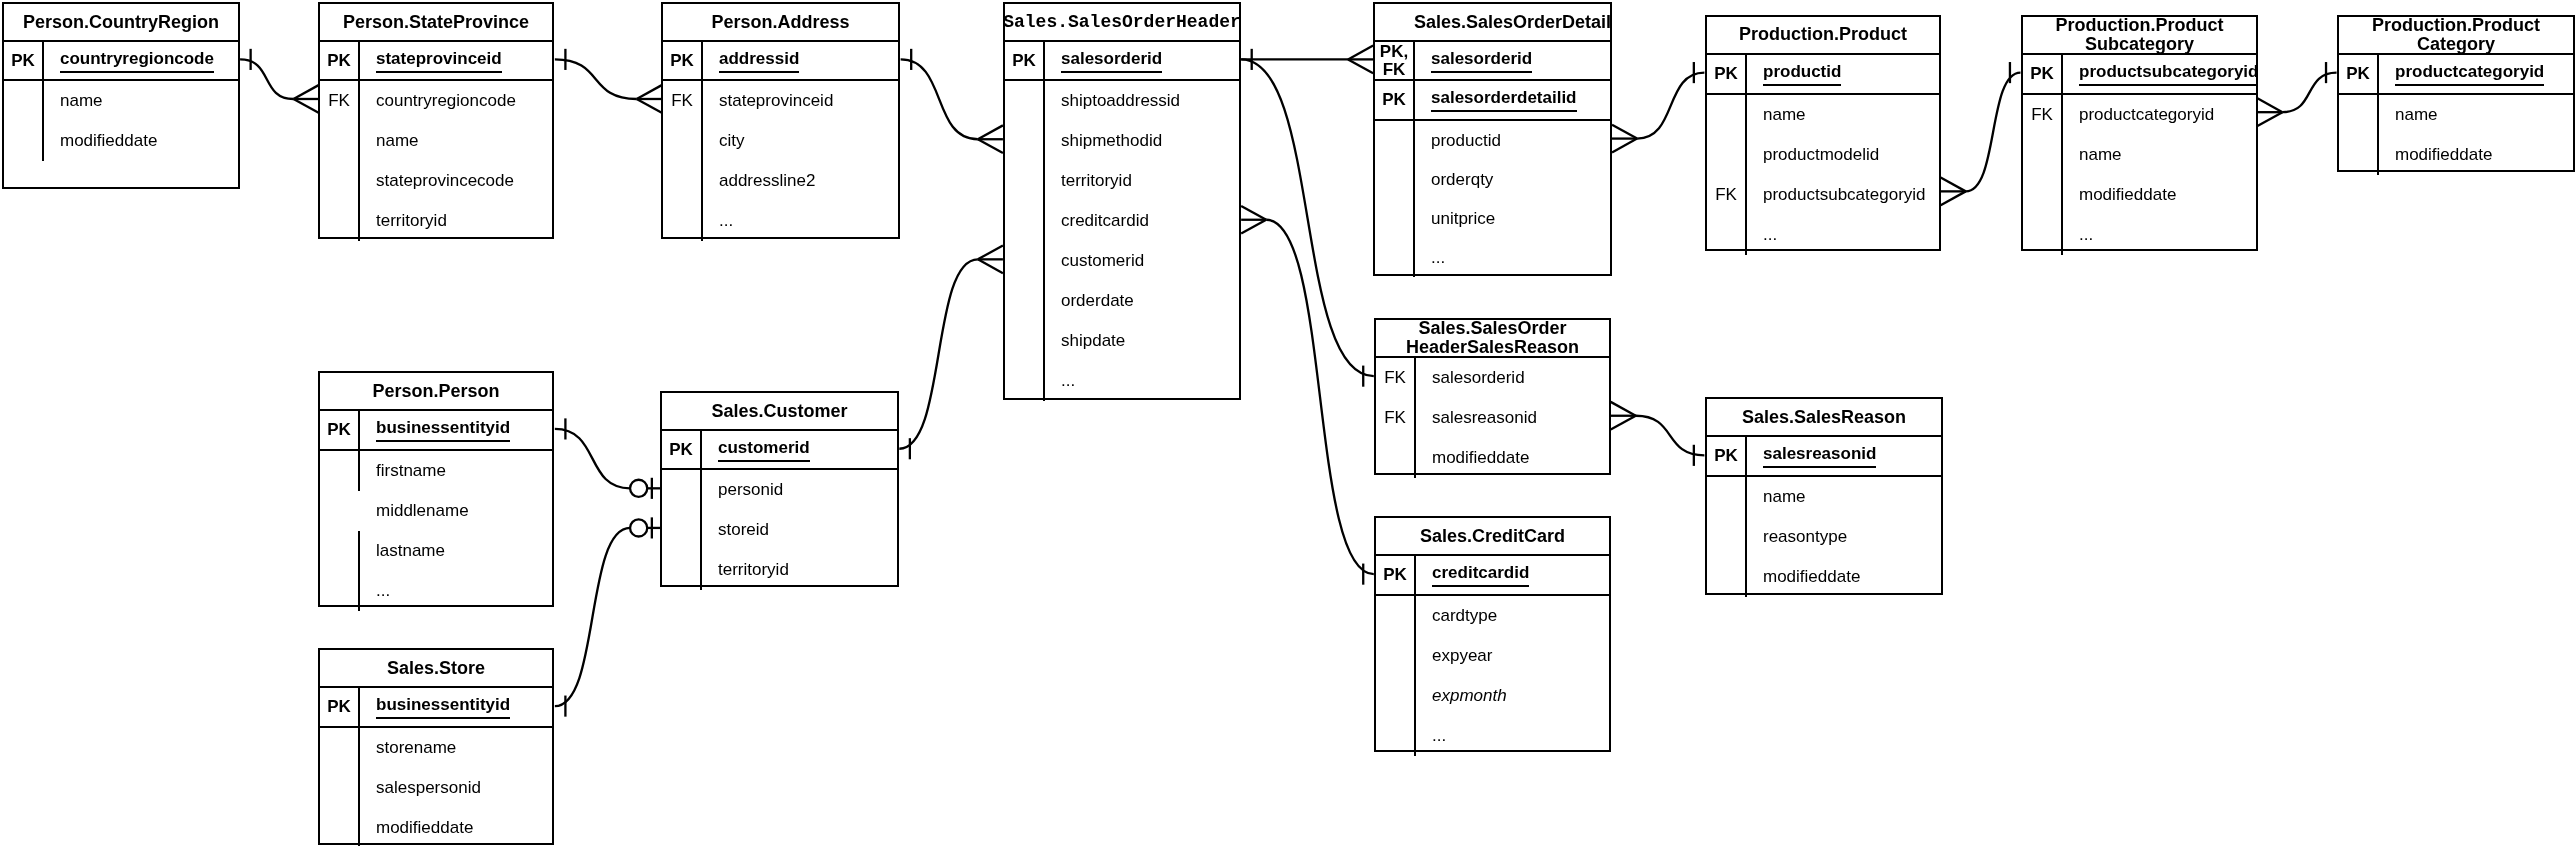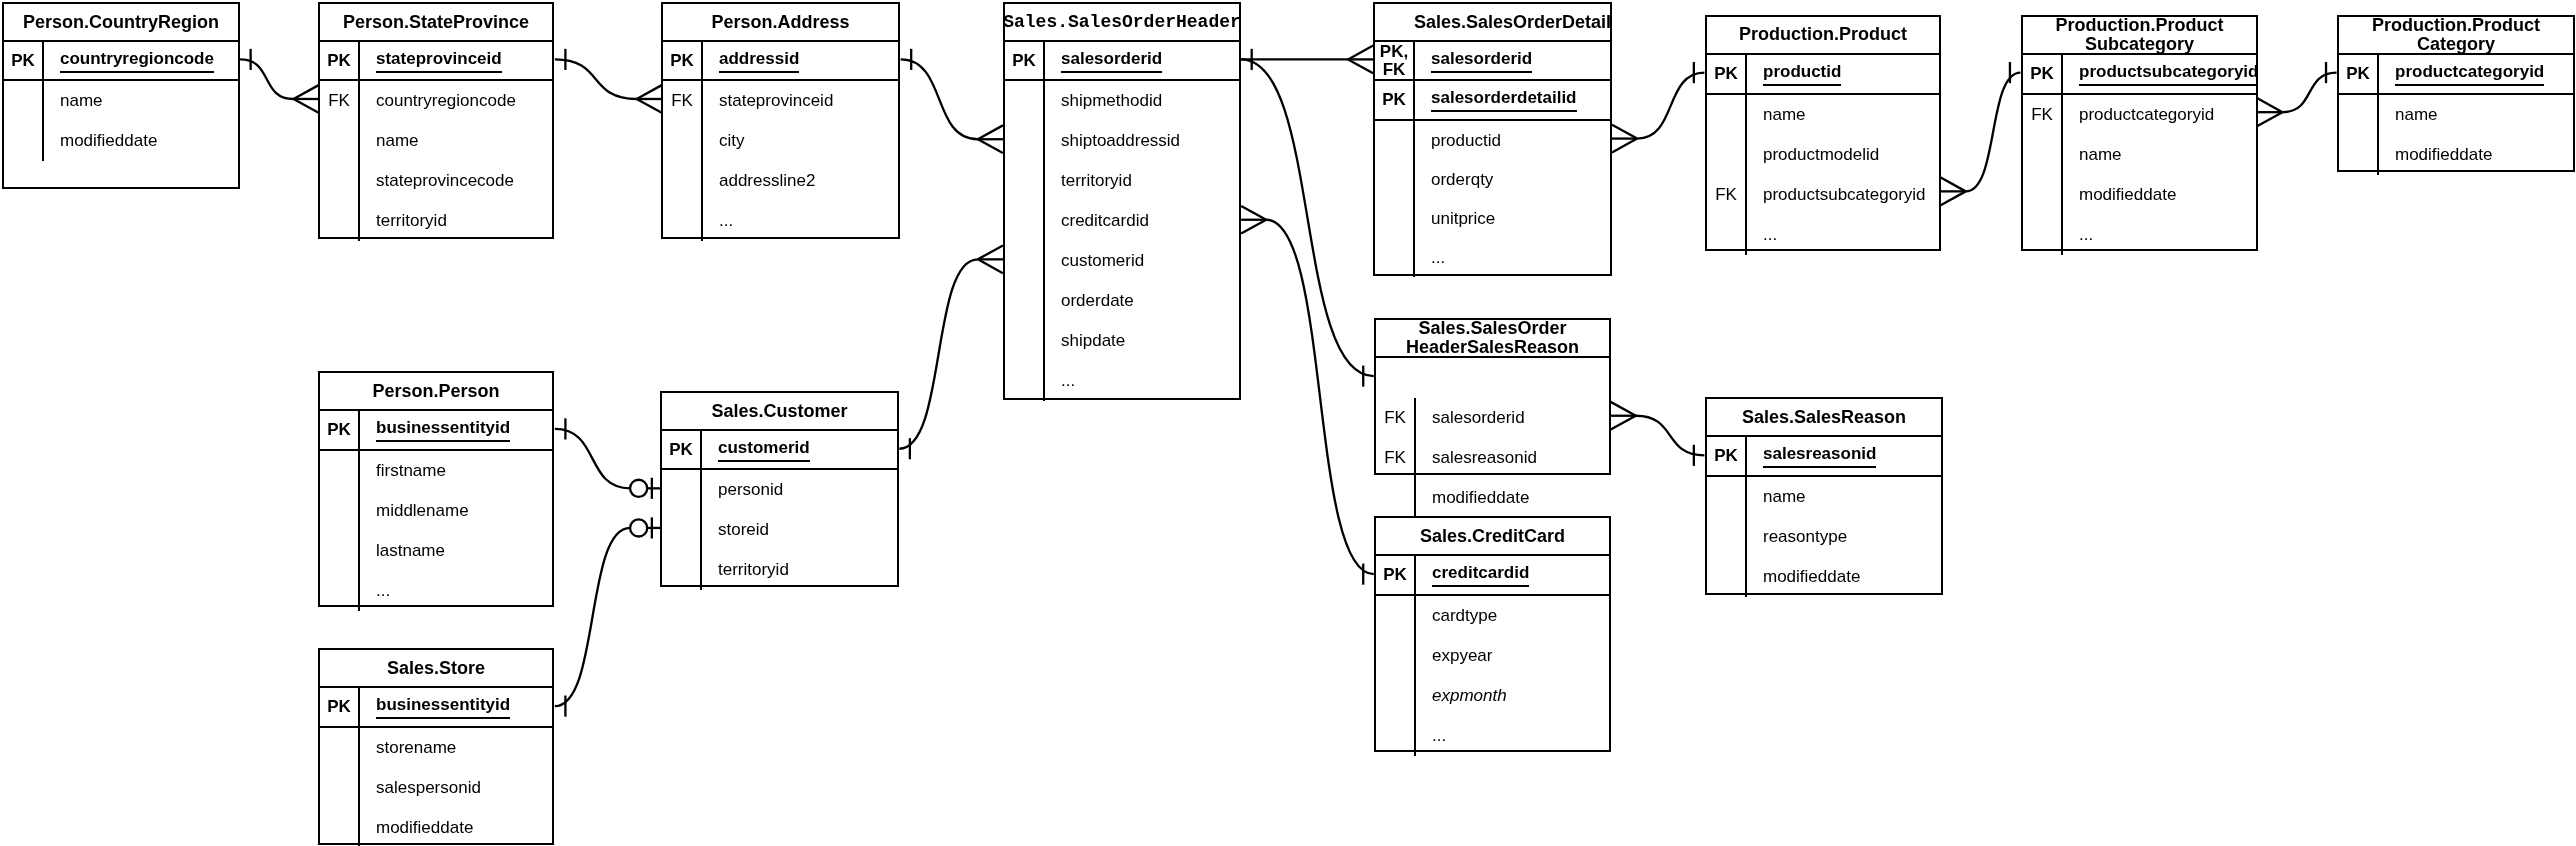--- a/index.html
+++ b/index.html
@@ -252,29 +252,29 @@
           </div>
           <div class="ncol">
             <span class="keyname">salesorderid</span>
           </div>
         </div>
         <div class="er-row" style="height: 40px;">
           <div class="kcol">
             <div></div>
           </div>
           <div class="ncol">
+            <span class="">shiptoaddressid</span>
+          </div>
+        </div>
+        <div class="er-row" style="height: 40px;">
+          <div class="kcol">
+            <div></div>
+          </div>
+          <div class="ncol">
             <span class="">shipmethodid</span>
-          </div>
-        </div>
-        <div class="er-row" style="height: 40px;">
-          <div class="kcol">
-            <div></div>
-          </div>
-          <div class="ncol">
-            <span class="">shiptoaddressid</span>
           </div>
         </div>
         <div class="er-row" style="height: 40px;">
           <div class="kcol">
             <div></div>
           </div>
           <div class="ncol">
             <span class="">territoryid</span>
           </div>
         </div>
@@ -496,21 +496,21 @@
         <div class="er-row" style="height: 40px;">
           <div class="kcol">
             <div></div>
           </div>
           <div class="ncol">
             <span class="">modifieddate</span>
           </div>
         </div>
       </div>
     </div>
-    <div class="er-table" style="left: 1374px; top: 318px; width: 237px; height: 157px; gap: 40px;">
+    <div class="er-table" style="left: 1374px; top: 318px; width: 237px; height: 157px;">
       <div class="er-title" style="height: 38px;">
         <div>Sales.SalesOrder</div>
         <div>HeaderSalesReason</div>
       </div>
       <div class="er-rows">
         <div class="er-row" style="height: 40px;">
           <div class="kcol">
             <div>FK</div>
           </div>
           <div class="ncol">
@@ -635,21 +635,21 @@
           </div>
         </div>
         <div class="er-row" style="height: 40px;">
           <div class="kcol">
             <div></div>
           </div>
           <div class="ncol">
             <span class="">firstname</span>
           </div>
         </div>
-        <div class="er-row" style="height: 40px;">
+        <div class="er-row" style="height: 40px; align-items: center;">
           <div class="kcol">
             <div></div>
           </div>
           <div class="ncol">
             <span class="">middlename</span>
           </div>
         </div>
         <div class="er-row" style="height: 40px;">
           <div class="kcol">
             <div></div>

